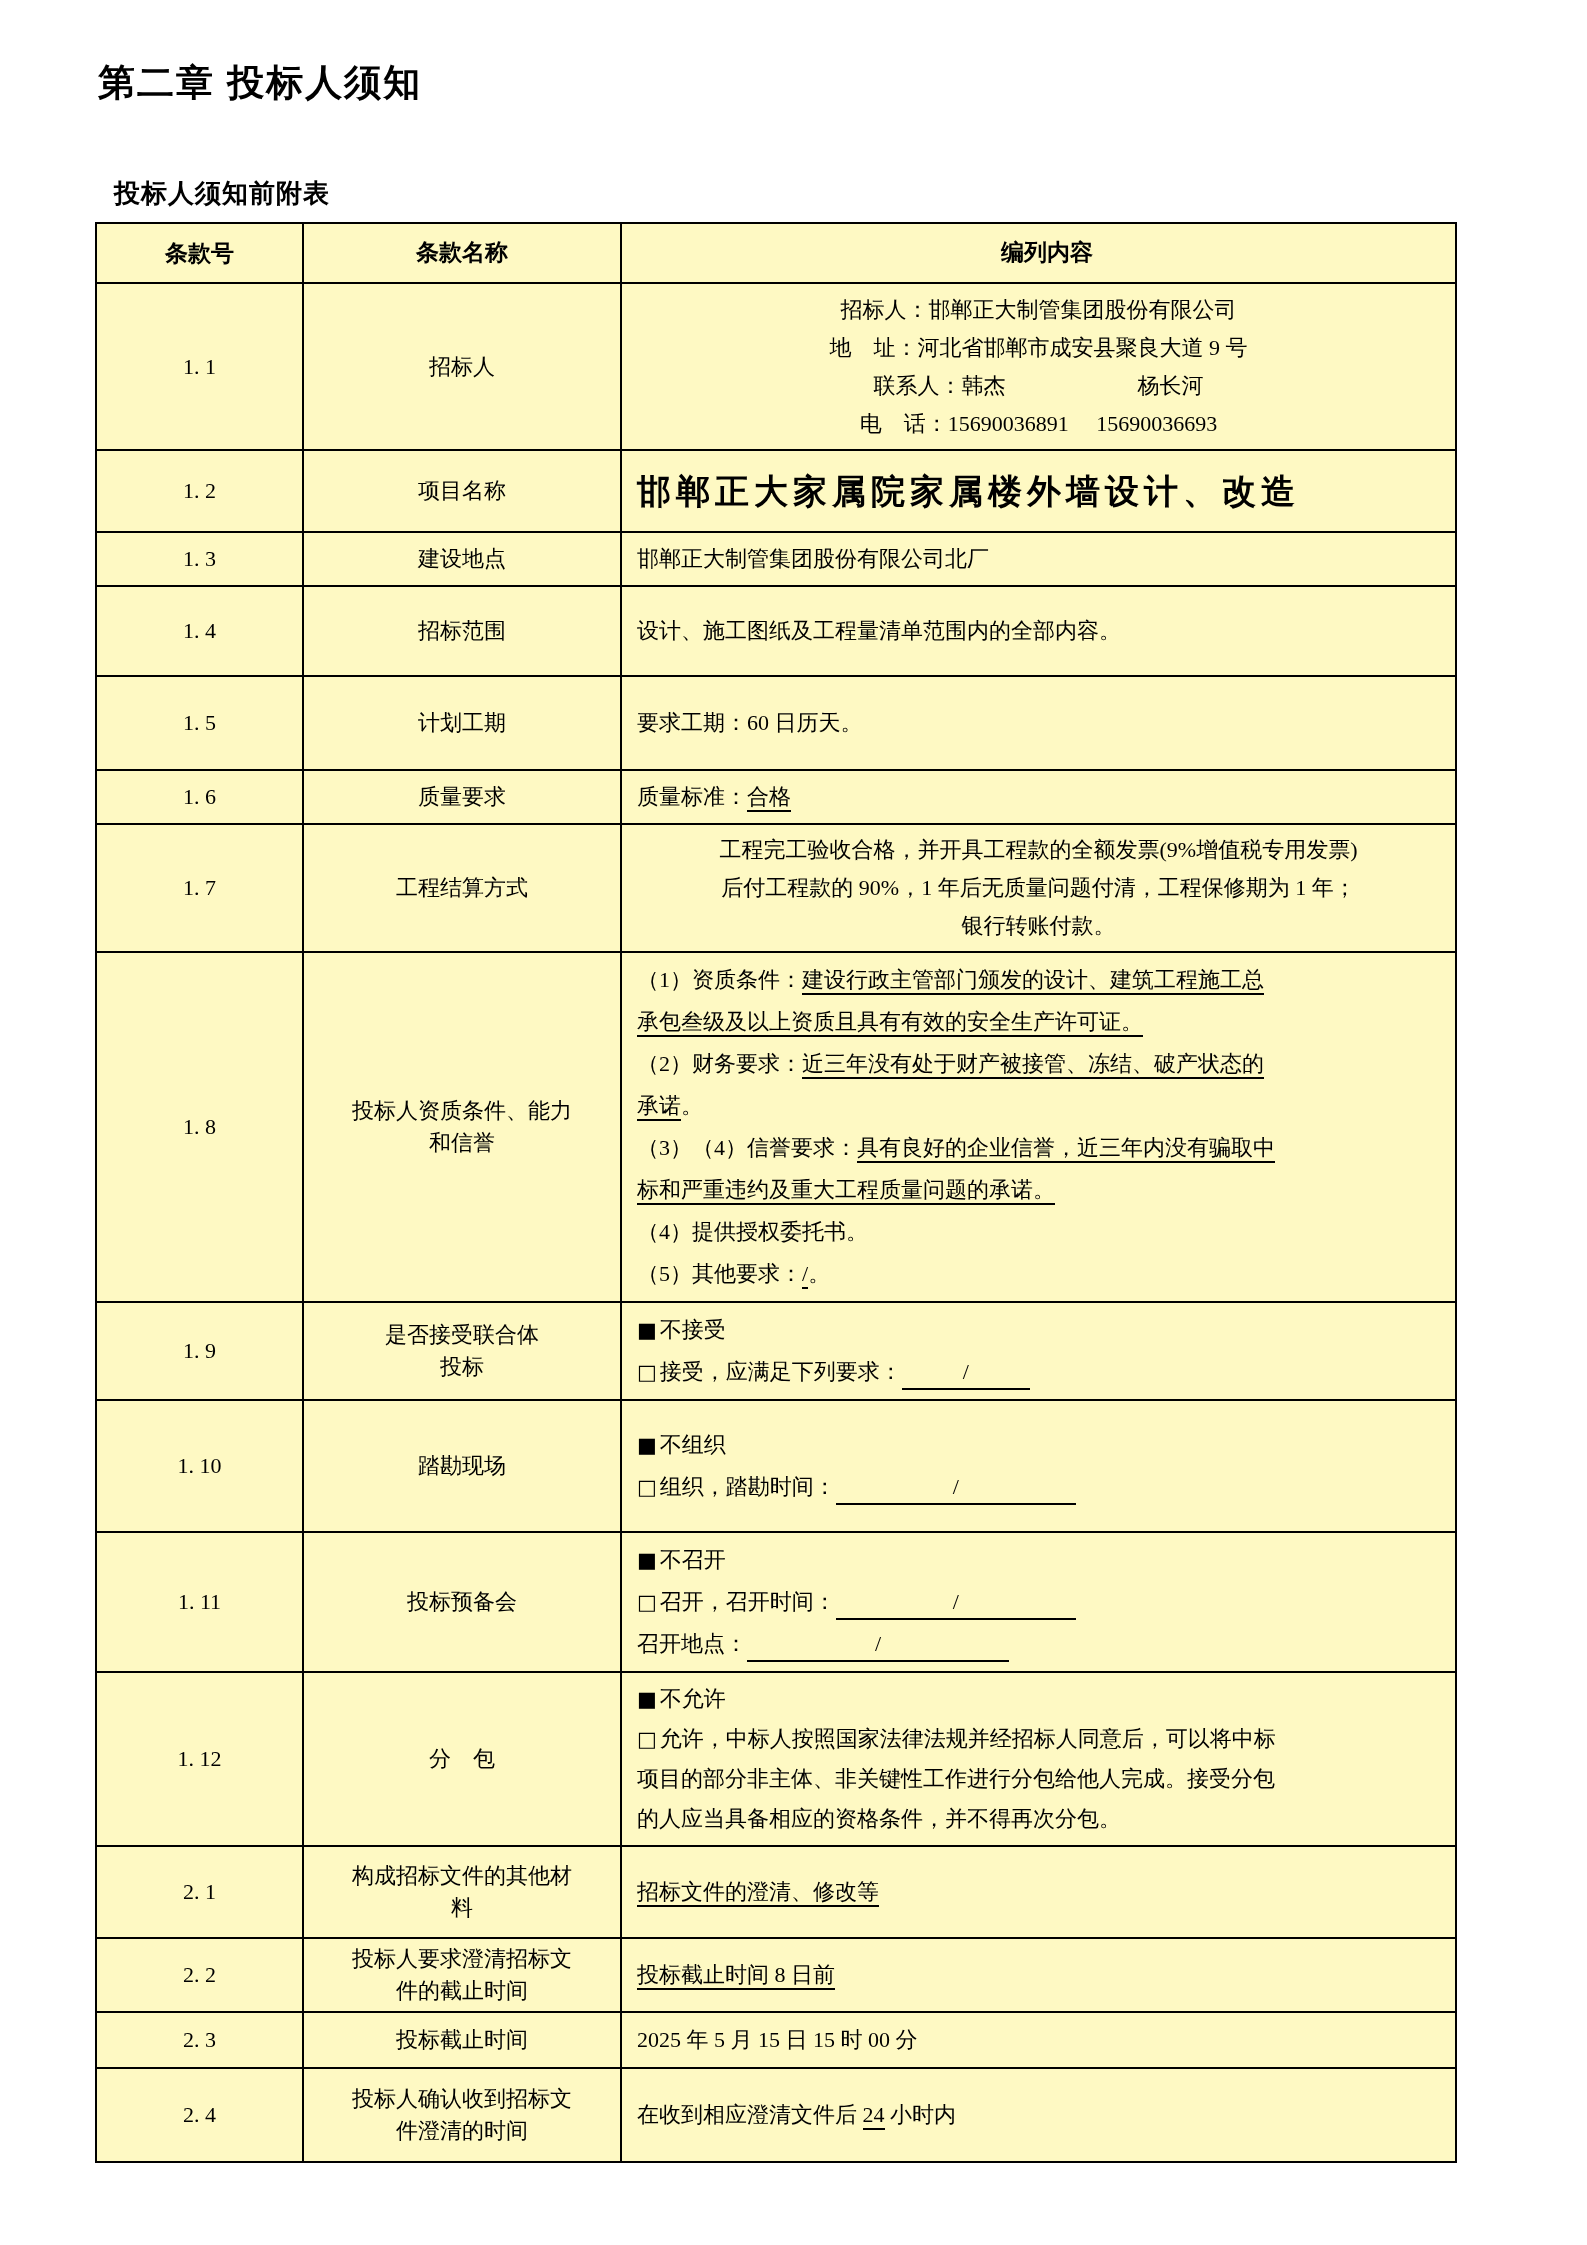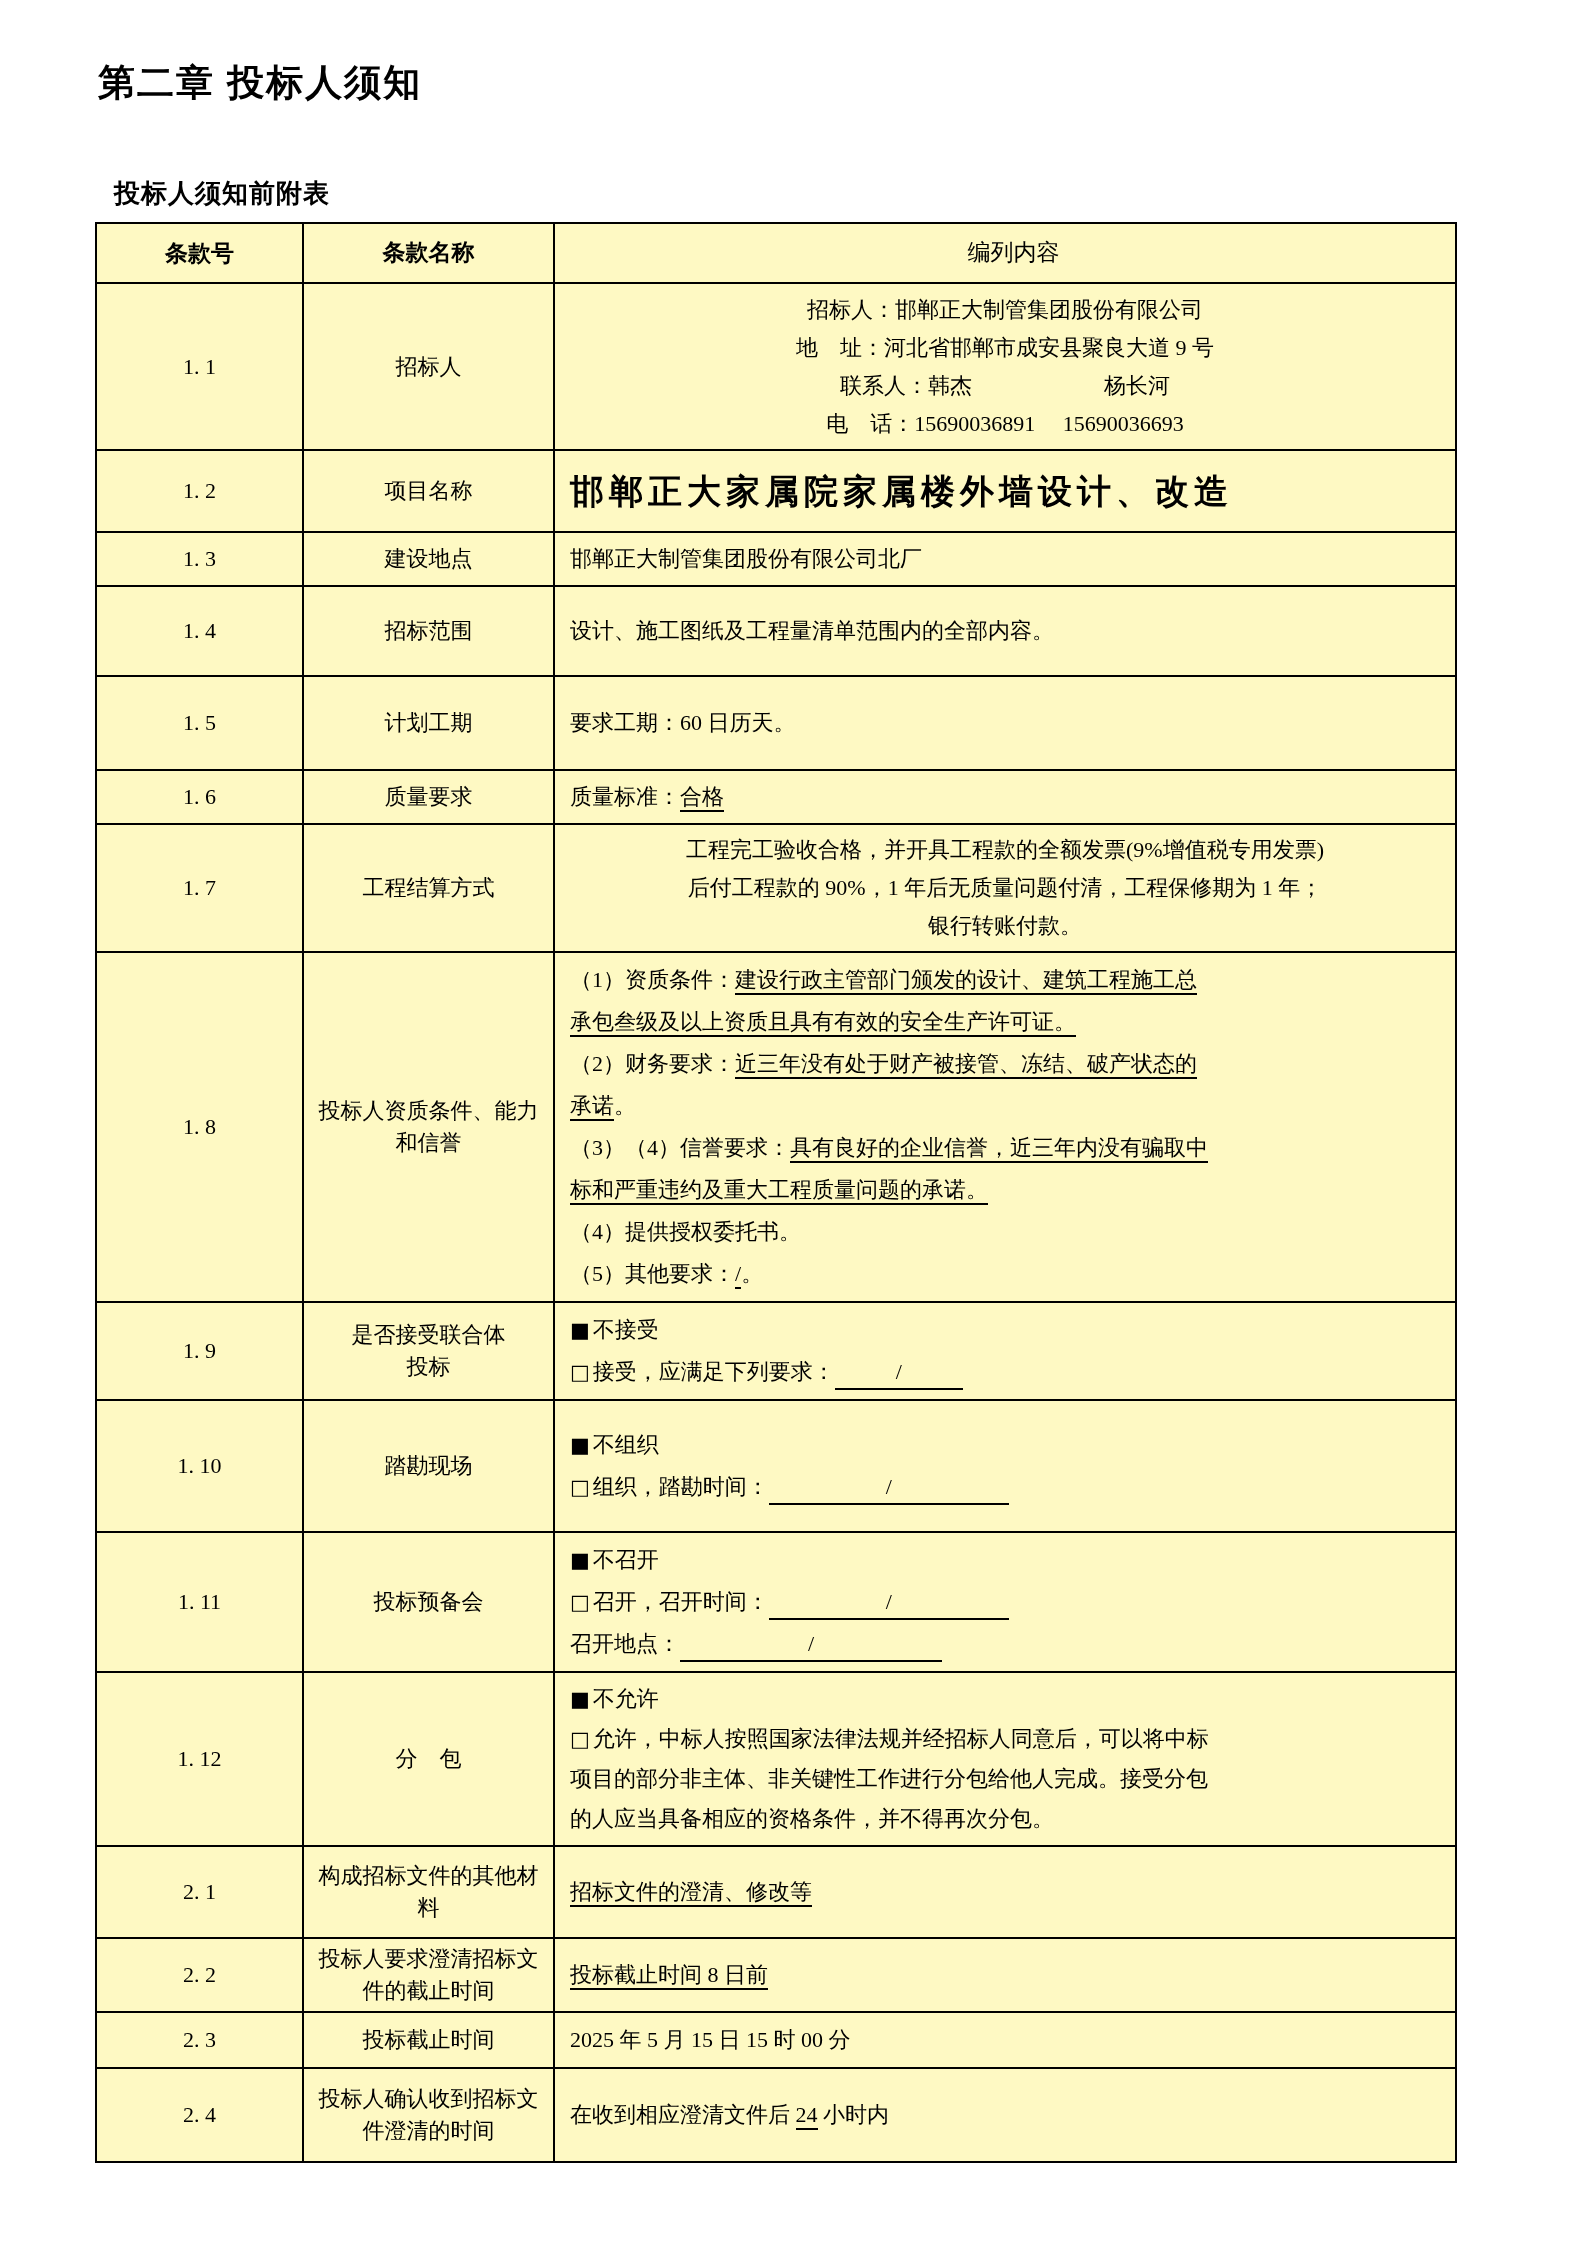--- a/index.html
+++ b/index.html
@@ -40,35 +40,35 @@
     background:#fef9c3;
   }
   .row{display:flex;align-items:stretch;}
   .row + .row{border-top:2px solid #000;}
   .c1{
     width:205px;flex:none;box-sizing:border-box;
     display:flex;align-items:center;justify-content:center;
     font-size:22px;
   }
   .c2{
-    width:253px;flex:none;box-sizing:border-box;
+    width:320px;flex:none;box-sizing:border-box;
     border-left:2px solid #000;border-right:2px solid #000;
     display:flex;align-items:center;justify-content:center;
     text-align:center;font-size:22px;line-height:32px;
     white-space:pre-line;padding:4px 8px;
   }
   .c3{
     flex:1;box-sizing:border-box;
     display:flex;flex-direction:column;justify-content:center;
     padding:6px 15px;font-size:22px;line-height:40px;
   }
   .row.header .c1,.row.header .c2{font-weight:bold;font-size:23px;}
   .row.header .c3{
     flex-direction:row;align-items:center;justify-content:center;
-    font-weight:normal;font-size:23px;padding-left:32px;
+    font-weight:bold;font-size:23px;padding-left:32px;
   }
   .prewrap{white-space:pre-line;}
   .lh38{line-height:38px;text-align:center;}
   .lh42{line-height:42px;}
   .line{white-space:nowrap;}
   .u{border-bottom:2px solid #000;padding-bottom:1px;}
   .big{
     font-family:"Liberation Sans","DejaVu Sans",sans-serif;
     font-weight:bold;font-size:34px;letter-spacing:5px;
     line-height:1.25;white-space:nowrap;

